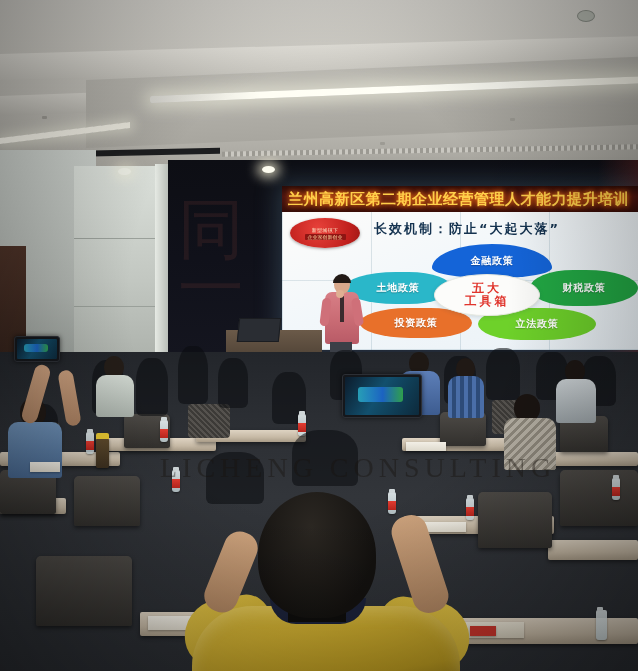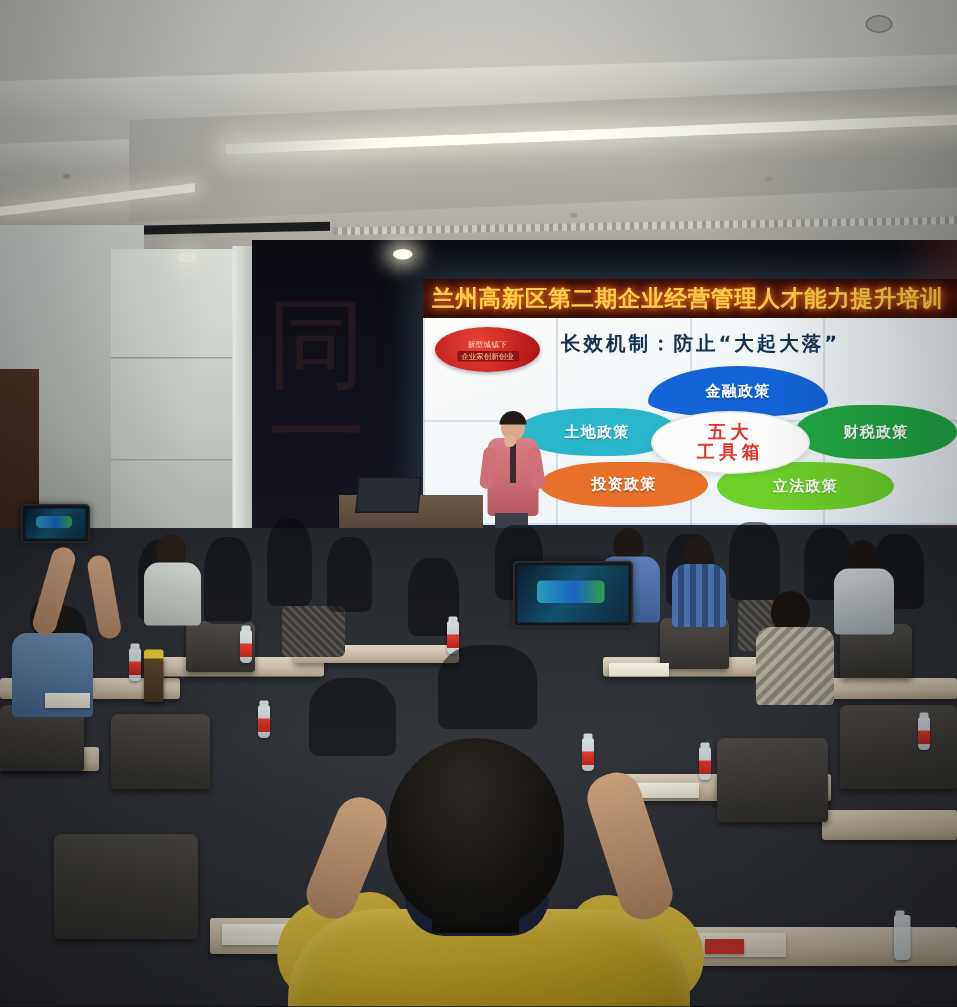--- a/index.html
+++ b/index.html
@@ -414,16 +414,17 @@
     <div class="fg-forearm-r"></div>
   </div>
 
   <div class="phone" style="left:342px;top:374px;width:78px;height:42px;z-index:22;">
     <div class="phone-scr">
       <div class="mini"></div>
     </div>
   </div>
 
   <div class="wm">
+    <div class="wm-en">LICHENG CONSULTING</div>
   </div>
 
   <div class="vig"></div>
 </div>
 
 </body></html>

